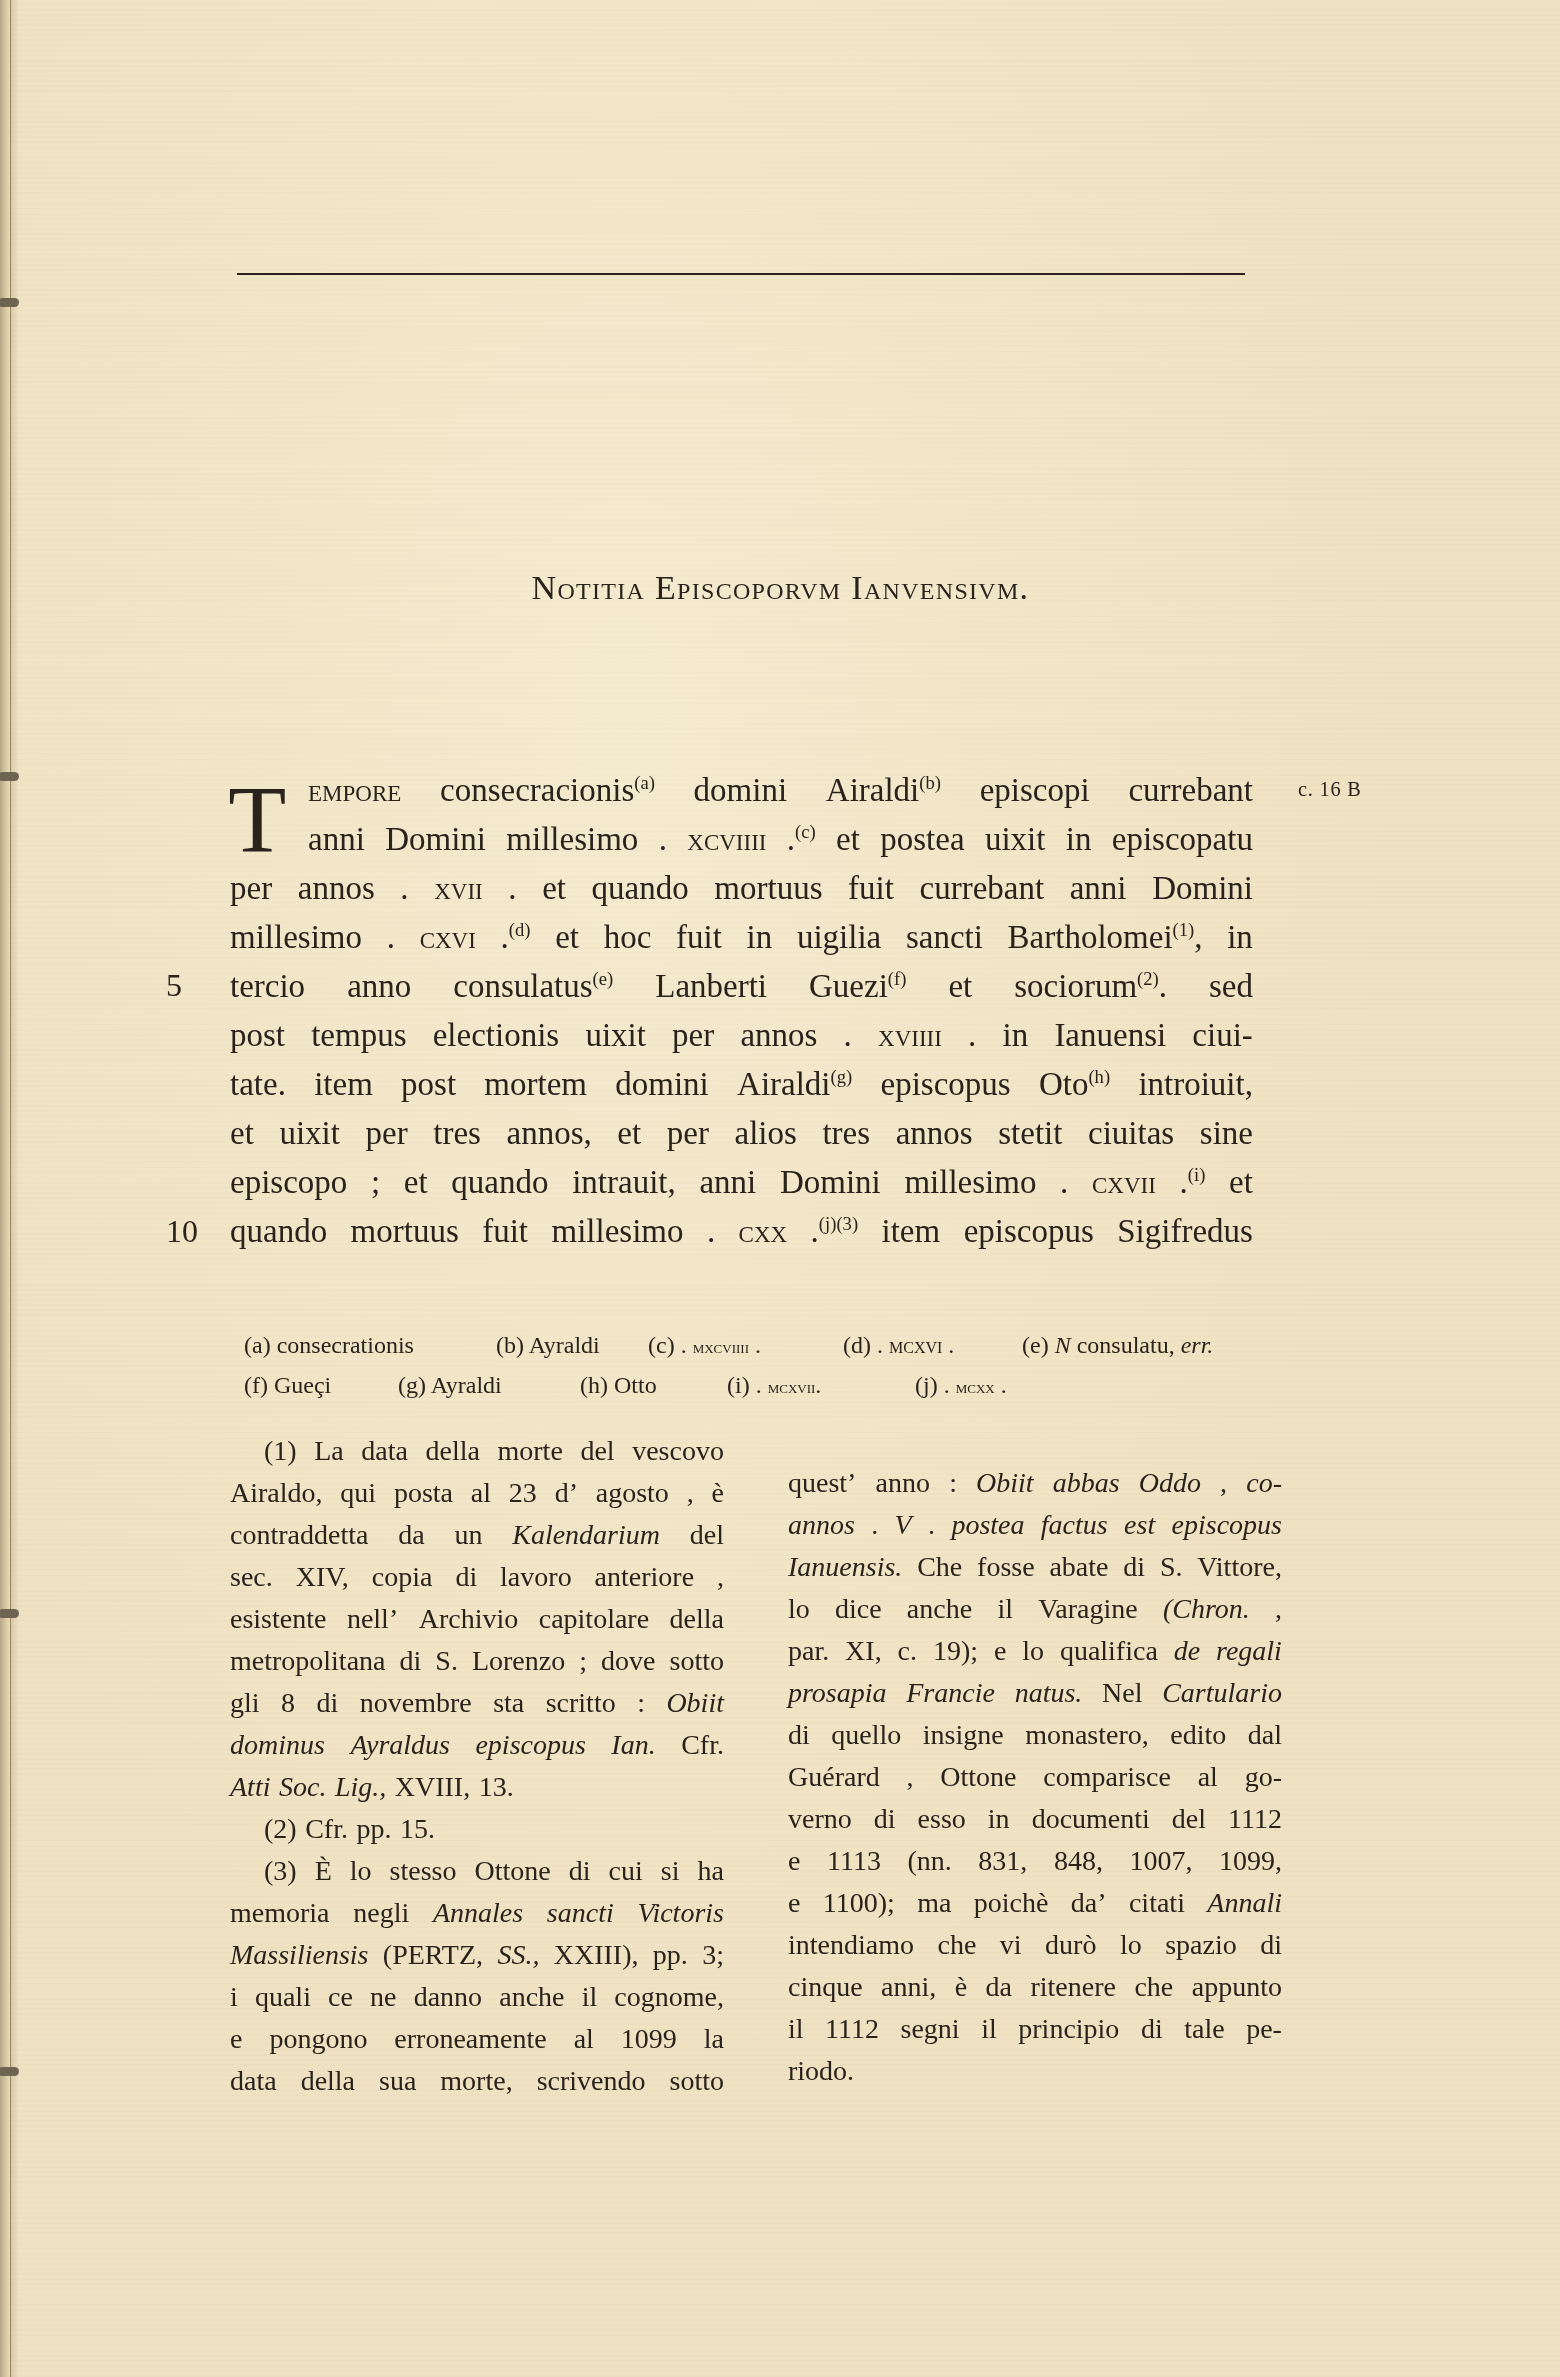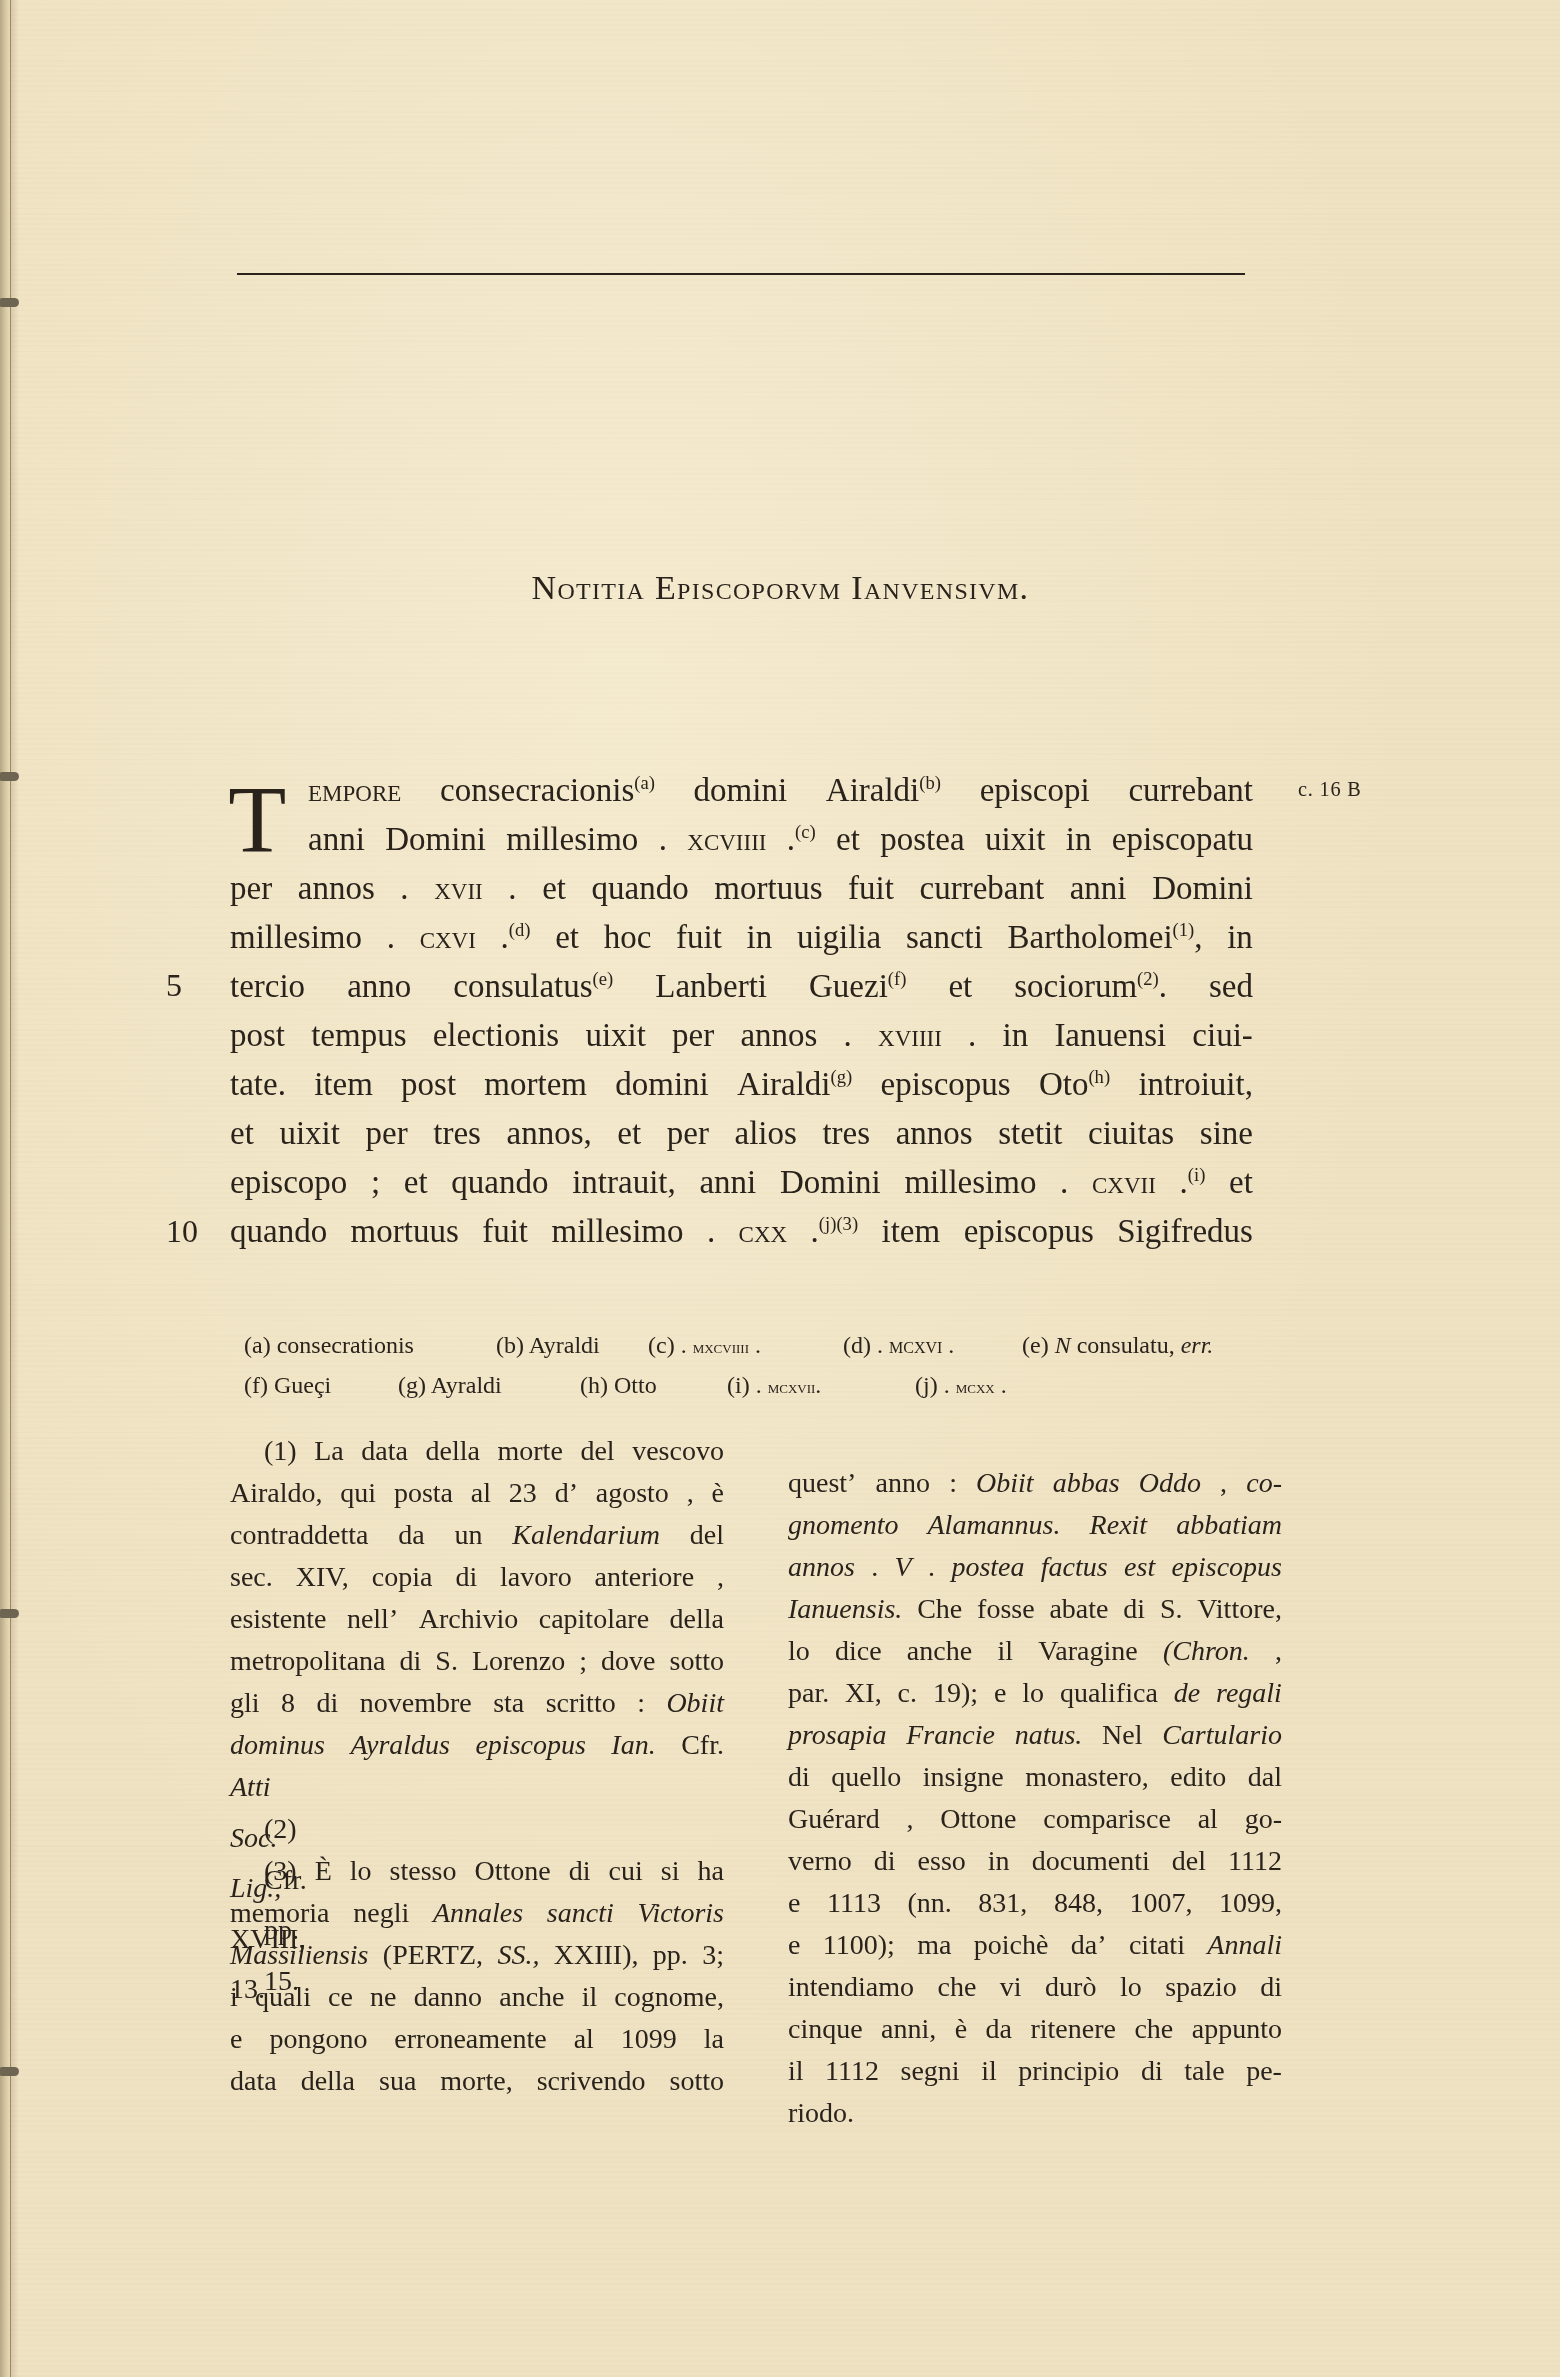--- a/index.html
+++ b/index.html
@@ -53,21 +53,21 @@
 
   
   .apparatus { position: absolute; left: 244px; width: 1033px; font-size: 24px; }
   .app-item { position: absolute; white-space: nowrap; margin-top: 34px; }
 
   
   .notes-col { position: absolute; top: 1430px; width: 494px; font-size: 28px; }
   .notes-col.left { left: 230px; }
   .notes-col.right { left: 788px; margin-top: 32px; }
   .nline { height: 42px; line-height: 42px; white-space: nowrap; display: flex; justify-content: space-between; }
-  .nline.ragged { justify-content: flex-start; gap: 8.5px; flex-direction: column; }
+  .nline.ragged { justify-content: flex-start; gap: 8.5px; }
   .nline.indent { padding-left: 34px; }
   .it { font-style: italic; }
 </style>
 </head>
 <body>
 
 <div class="page">
   <div class="binding-edge"></div>
   <div class="binding-shadow"></div>
   <div class="stitch" style="top:298px"></div>
@@ -367,26 +367,20 @@
         <span class="w">quest’</span>
         <span class="w">anno</span>
         <span class="w">:</span>
         <span class="w"><span class="it">Obiit</span></span>
         <span class="w"><span class="it">abbas</span></span>
         <span class="w"><span class="it">Oddo</span></span>
         <span class="w">,</span>
         <span class="w"><span class="it">co-</span></span>
       </div>
       <div class="nline">
-        <span class="w"><span class="it">gnomento</span></span>
-        <span class="w"><span class="it">Alamannus.</span></span>
-        <span class="w"><span class="it">Rexit</span></span>
-        <span class="w"><span class="it">abbatiam</span></span>
-      </div>
-      <div class="nline">
         <span class="w"><span class="it">annos</span></span>
         <span class="w">.</span>
         <span class="w"><span class="it">V</span></span>
         <span class="w">.</span>
         <span class="w"><span class="it">postea</span></span>
         <span class="w"><span class="it">factus</span></span>
         <span class="w"><span class="it">est</span></span>
         <span class="w"><span class="it">episcopus</span></span>
       </div>
       <div class="nline">

